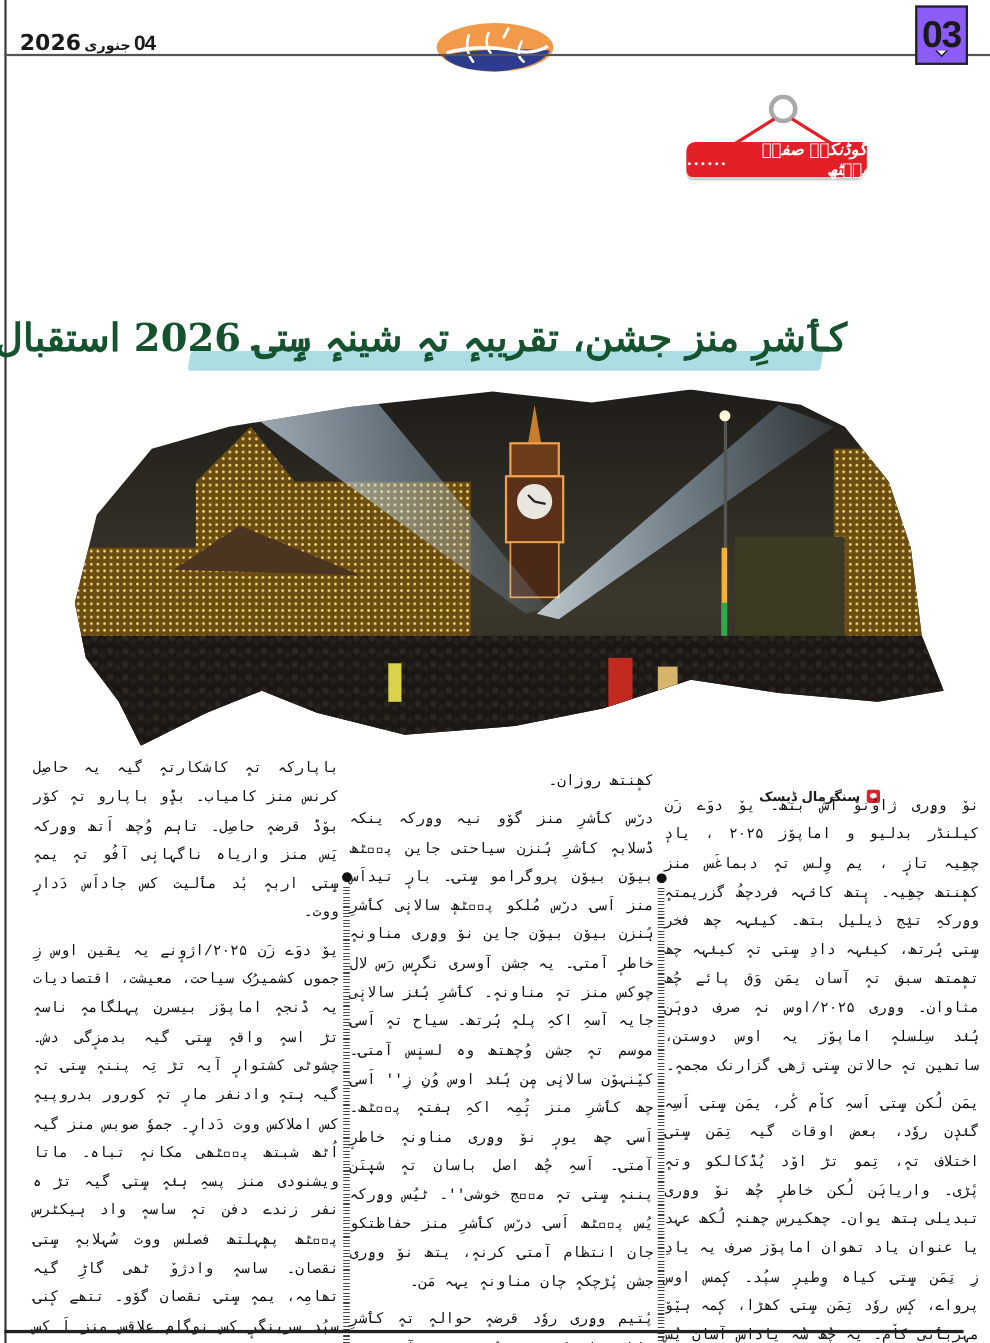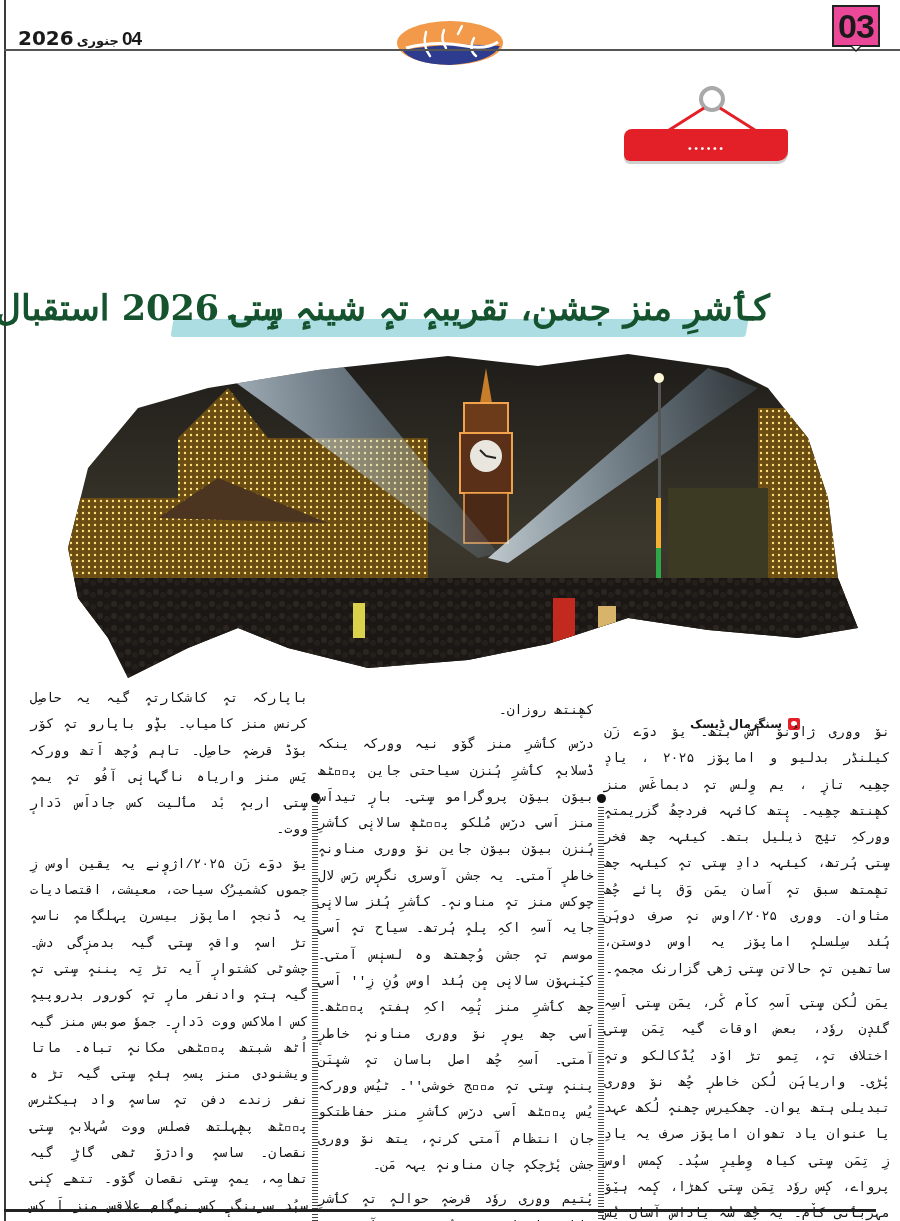--- a/index.html
+++ b/index.html
@@ -10,21 +10,21 @@
 
   
   .header-line { position: absolute; left: 4px; right: 0; top: 49px; height: 2px; background: #555; }
   .date { position: absolute; left: 18px; top: 26px; font-family: "DejaVu Sans", sans-serif; font-weight: bold; font-size: 15px; direction: ltr; display: flex; align-items: baseline; gap: 3px; }
   .date .day { font-size: 19px; font-family: "Liberation Sans", sans-serif; font-weight: bold; letter-spacing: -1px; }
   .date .month { font-size: 13px; }
   .date .year { font-size: 20px; }
 
   .logo { position: absolute; left: 396px; top: 20px; width: 108px; height: 46px; }
 
-  .pagenum { position: absolute; left: 832px; top: 5px; width: 48px; height: 42px; border: 2px solid #222; background: #ec4899; display: flex; align-items: center; justify-content: center; font-family: "Liberation Sans", sans-serif; font-weight: bold; font-size: 34px; letter-spacing: -1px; }
+  .pagenum { position: absolute; left: 832px; top: 5px; width: 48px; height: 54px; border: 2px solid #222; background: #8b5cf6; display: flex; align-items: center; justify-content: center; font-family: "Liberation Sans", sans-serif; font-weight: bold; font-size: 34px; letter-spacing: -1px; }
   .pagenum-tick { position: absolute; left: 850px; top: 46px; width: 0; height: 0; border-left: 6px solid transparent; border-right: 6px solid transparent; border-top: 6px solid #222; }
   .pagenum-tick::after { content: ""; position: absolute; left: -4px; top: -6px; border-left: 4px solid transparent; border-right: 4px solid transparent; border-top: 4px solid #fff; }
 
   
   .sign { position: absolute; left: 608px; top: 86px; width: 180px; height: 92px; }
   .sign-label { position: absolute; left: 16px; top: 43px; width: 164px; height: 32px; background: #e32027; border-radius: 8px 4px 10px 6px; color: #fff; direction: rtl; font-family: "DejaVu Serif", serif; font-style: italic; font-weight: bold; font-size: 15px; display: flex; align-items: center; justify-content: center; gap: 4px; box-shadow: 0 3px 0 #cfcfcf; }
   .sign-dots { font-style: normal; letter-spacing: 1px; }
 
   
   .headline-wrap { position: absolute; left: 150px; top: 283px; width: 620px; height: 70px; }
@@ -77,20 +77,21 @@
 <div class="pagenum">03</div>
 <div class="pagenum-tick"></div>
 
 <div class="sign">
   <svg width="180" height="50" style="position:absolute;left:0;top:0">
     <circle cx="104" cy="13" r="11" fill="none" stroke="#a9a9a9" stroke-width="4"></circle>
     <line x1="96" y1="22" x2="58" y2="46" stroke="#e32027" stroke-width="3"></line>
     <line x1="112" y1="22" x2="150" y2="46" stroke="#e32027" stroke-width="3"></line>
   </svg>
   <div class="sign-label">
+    <span>گوڈنکہِ صفہٕ پٮ۪ٹھ</span>
     <span class="sign-dots">......</span>
   </div>
 </div>
 
 <div class="headline-wrap">
   <div class="headline-brush"></div>
   <div class="headline">کٲشرِ منز جشن، تقریبہٕ تہٕ شینہٕ سٟتۍ 2026 استقبال</div>
 </div>
 
 <svg class="photo" viewBox="0 0 796 330" preserveAspectRatio="none">

